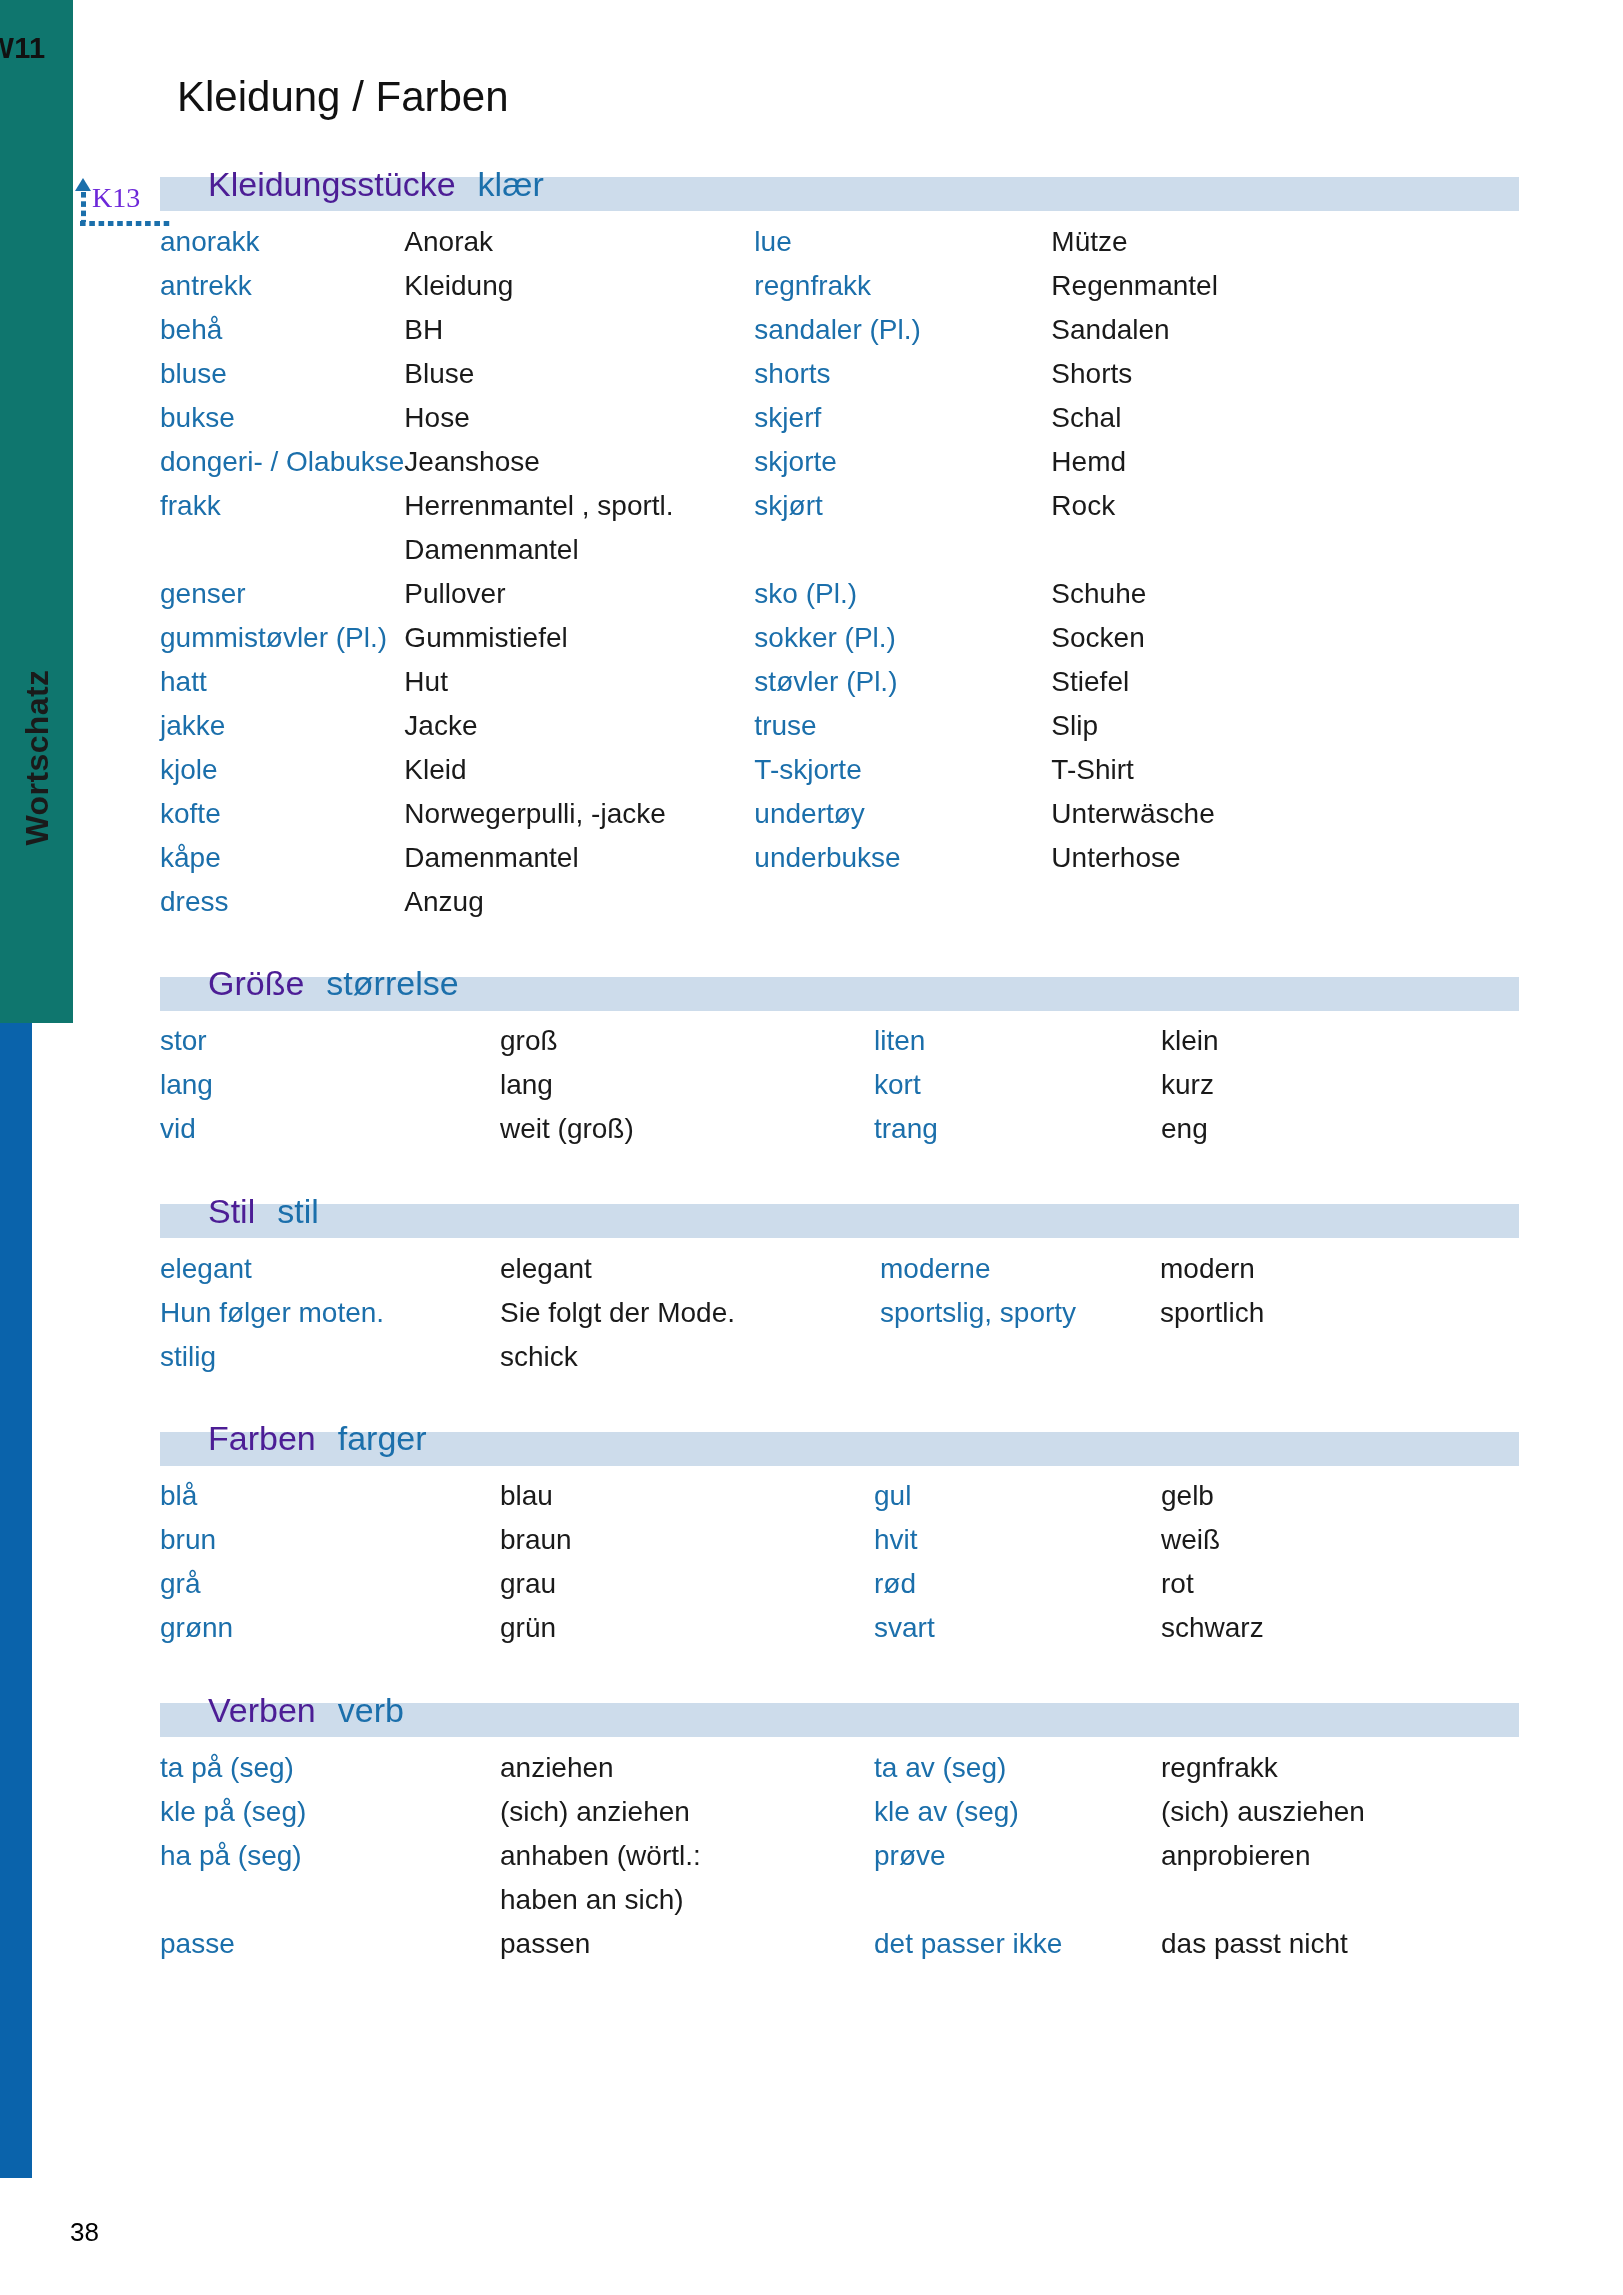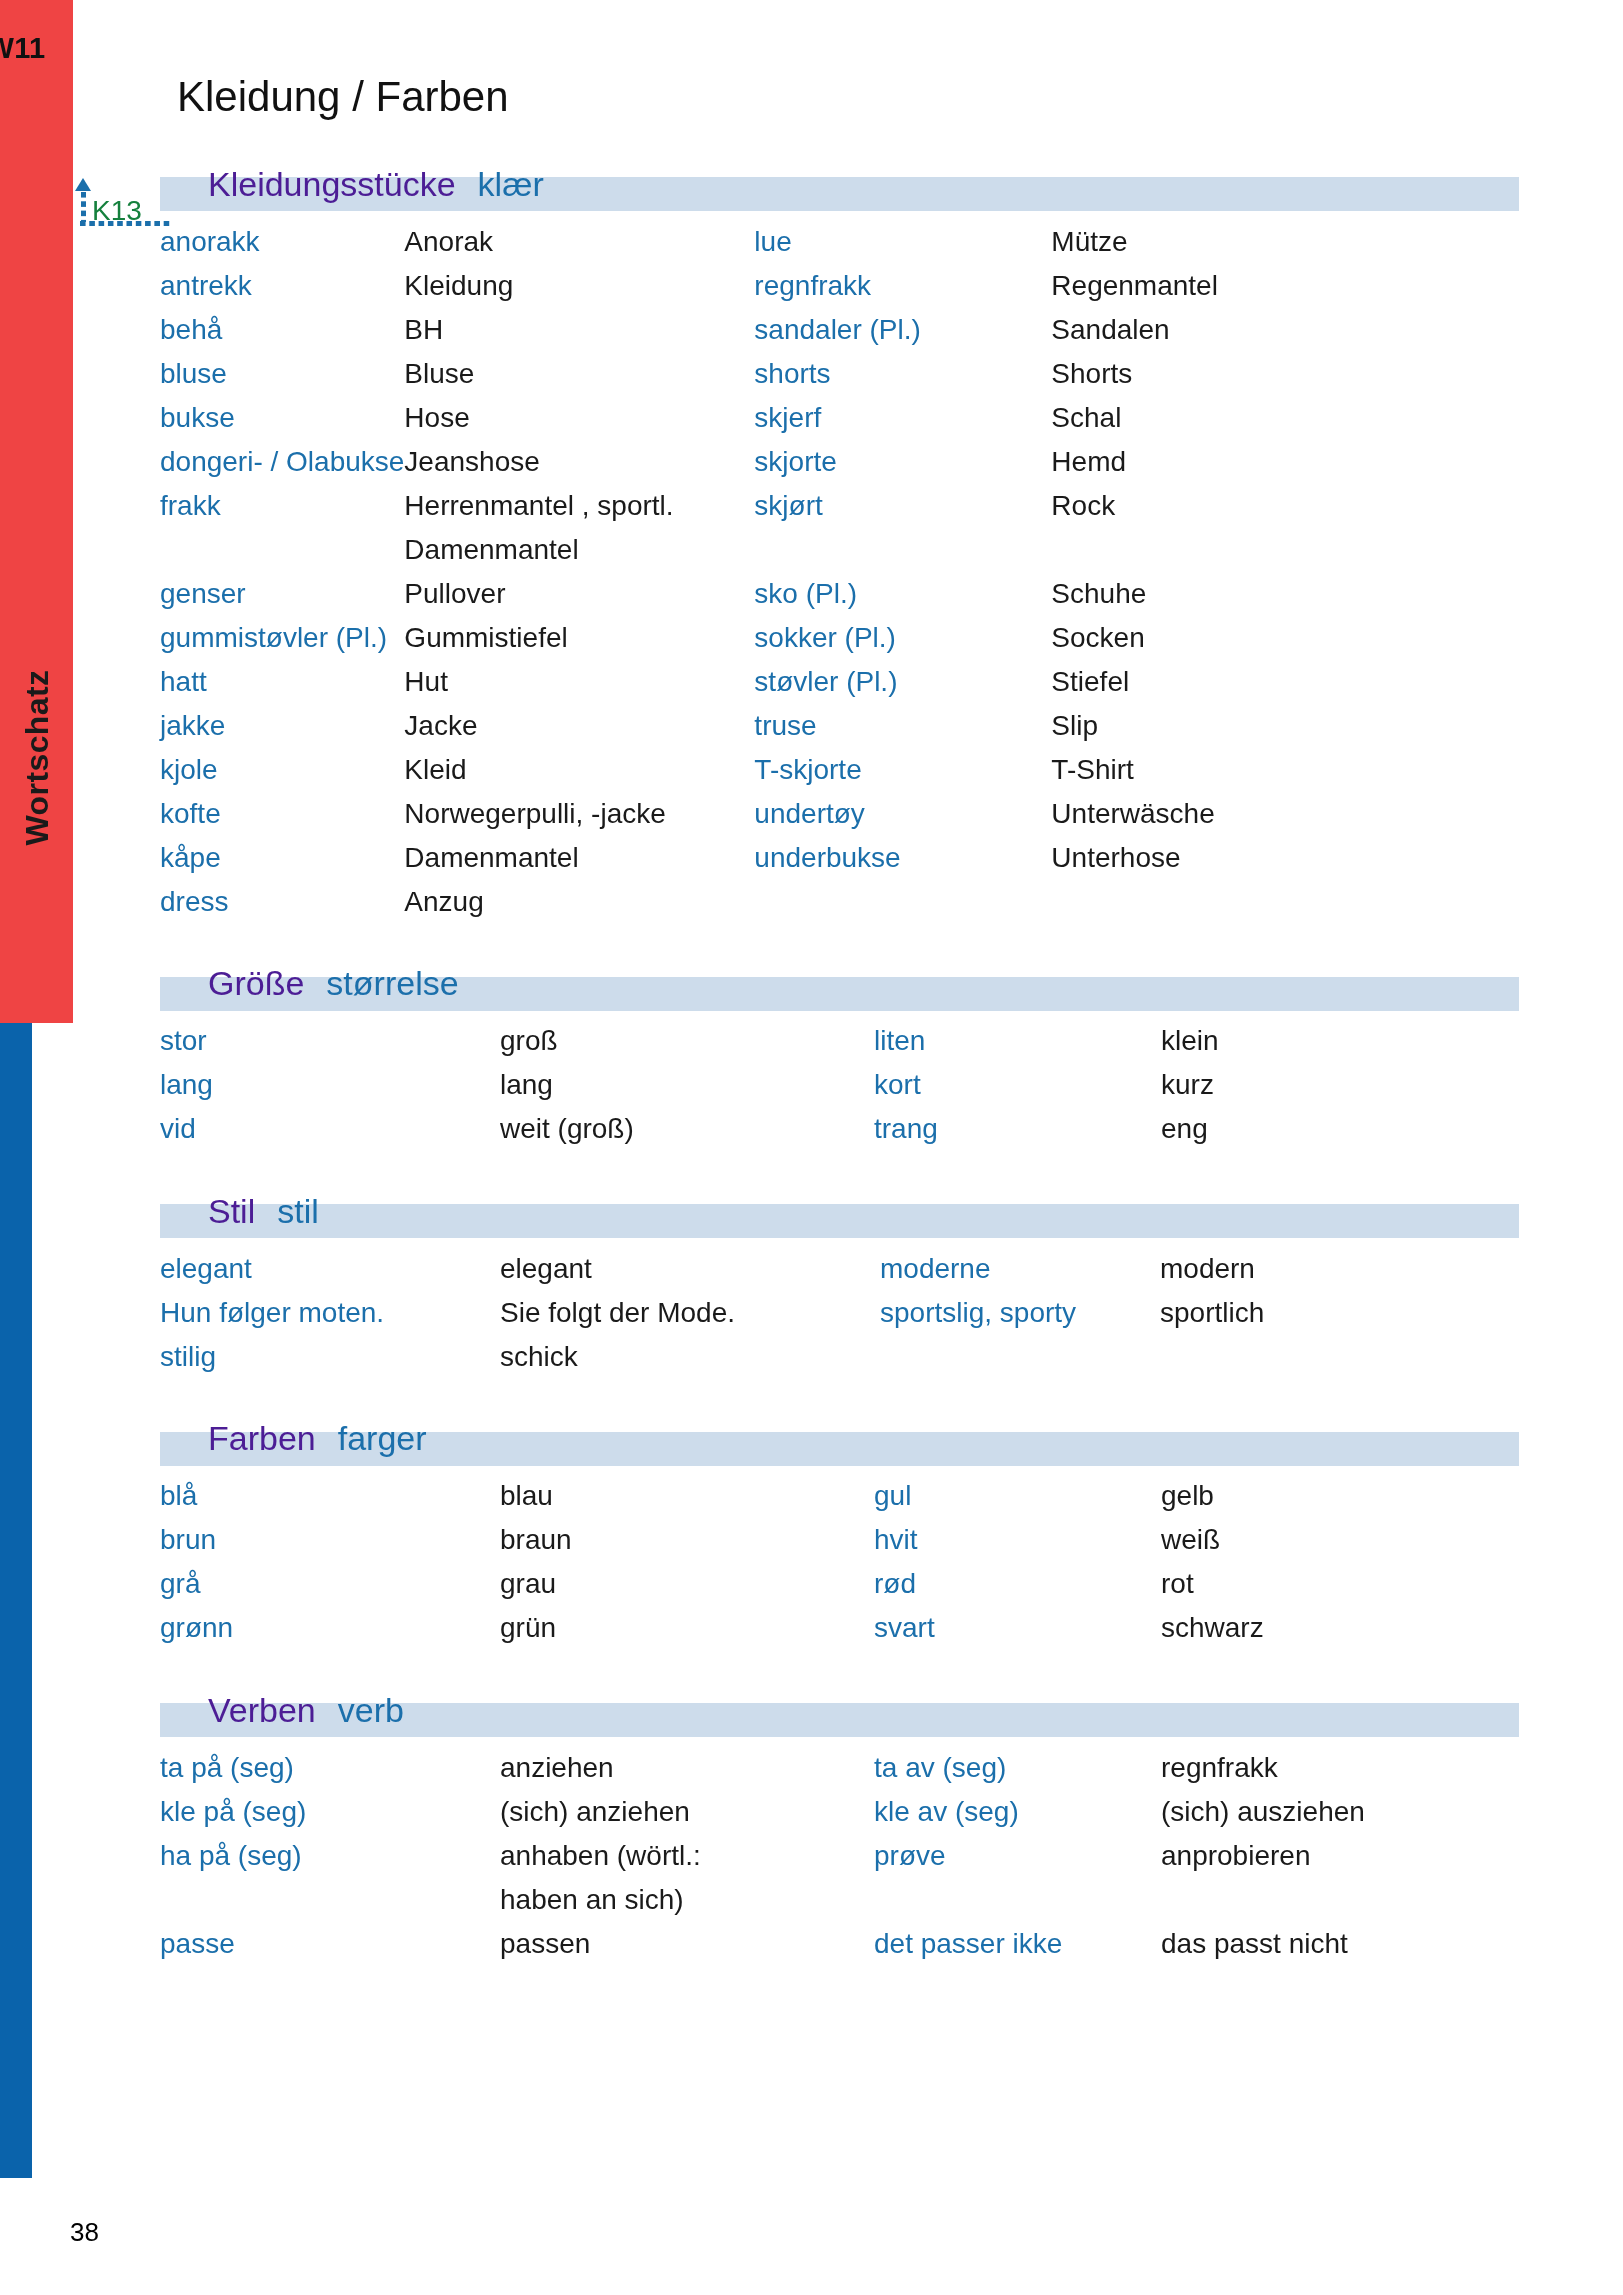--- a/index.html
+++ b/index.html
@@ -8,21 +8,21 @@
     background:#ffffff;
     font-family:"Liberation Sans", sans-serif;
     color:#1a1a1a;
     position:relative;
     overflow:hidden;
   }
 
   
   #tab-strip {
     position:absolute; left:0; top:0; width:73px; height:1023px;
-    background:#ef4444;
+    background:#0f766e;
   }
   #tab-code {
     position:absolute; left:-13.6px; top:32px;
     width:93px; text-align:left;
     font-size:29px; font-weight:700; color:#111; letter-spacing:0.4px;
   }
   #tab-vertical {
     position:absolute; left:-82px; top:739px;
     width:238px; text-align:center;
     transform:rotate(-90deg); transform-origin:center center;
@@ -38,22 +38,22 @@
     position:absolute; left:177px; top:73px;
     font-size:42px; font-weight:400; color:#111;
   }
 
   
   #k13-box {
     position:absolute; left:70px; top:181px;
     width:100px; height:49px;
   }
   #k13-label {
-    position:absolute; left:22px; top:14px;
-    font-size:28px; font-weight:400; color:#15803d;
+    position:absolute; left:22px; top:1px;
+    font-size:28px; font-weight:400; color:#6d28d9;font-family:Liberation Serif, serif;
   }
   #k13-arrow {
     position:absolute; left:5.1px; top:-3.4px;
     width:0; height:0;
     border-left:8.5px solid transparent;
     border-right:8.5px solid transparent;
     border-bottom:13.6px solid #1b6fab;
   }
   #k13-vdots {
     position:absolute; left:11px; top:11px;

